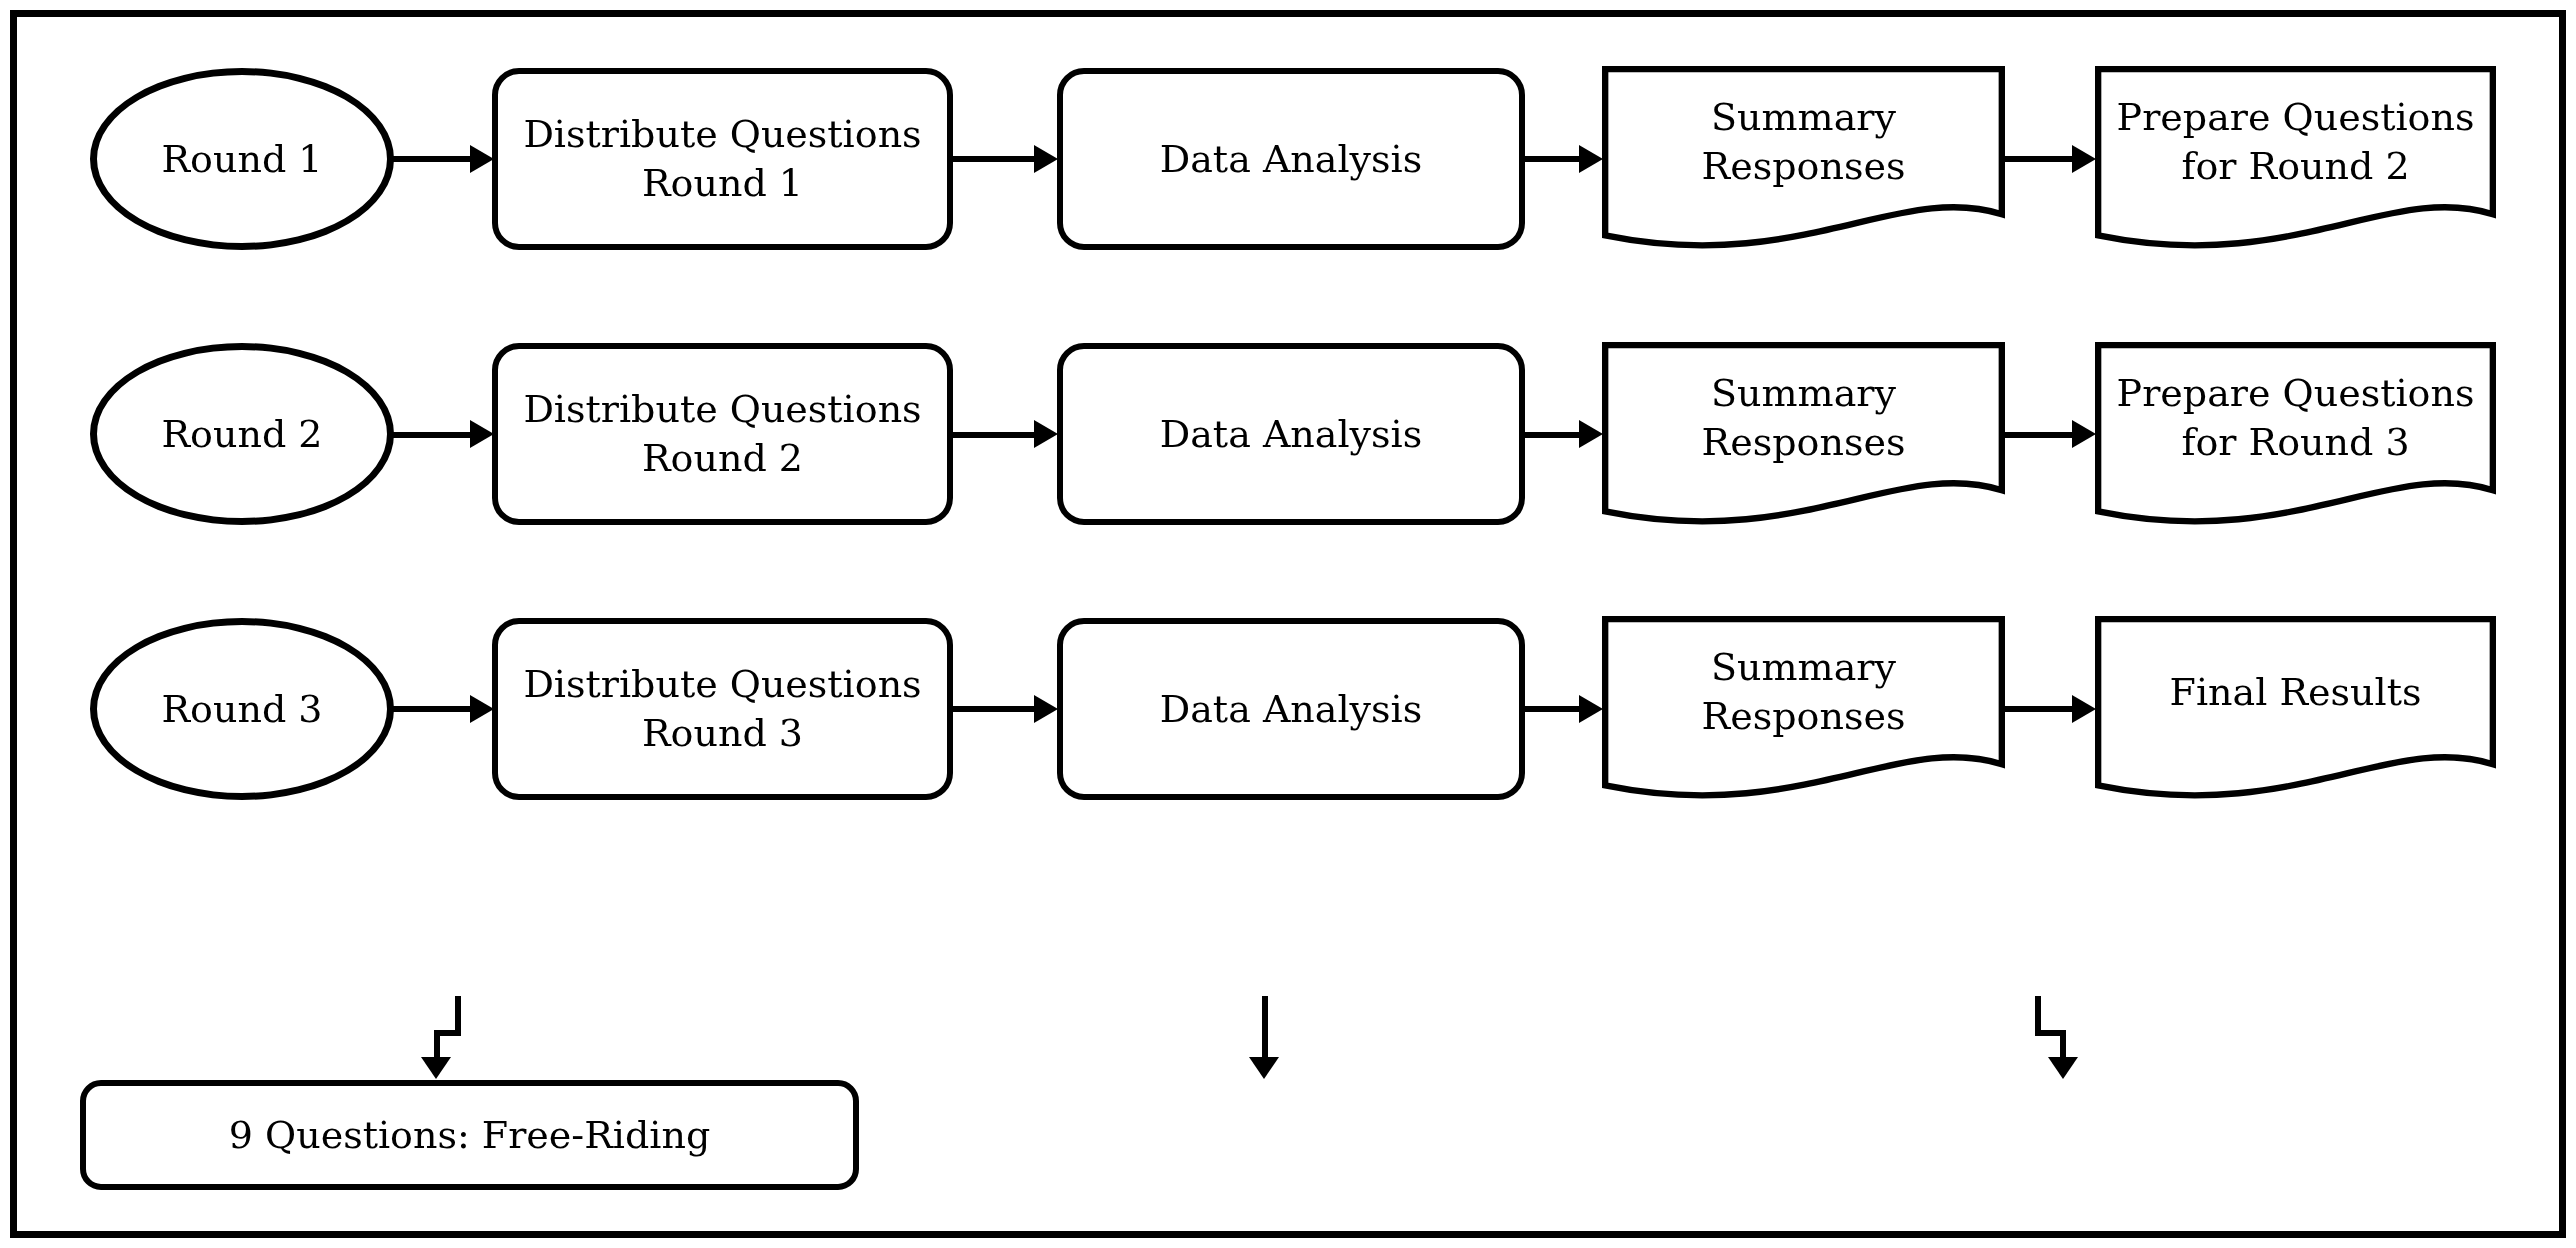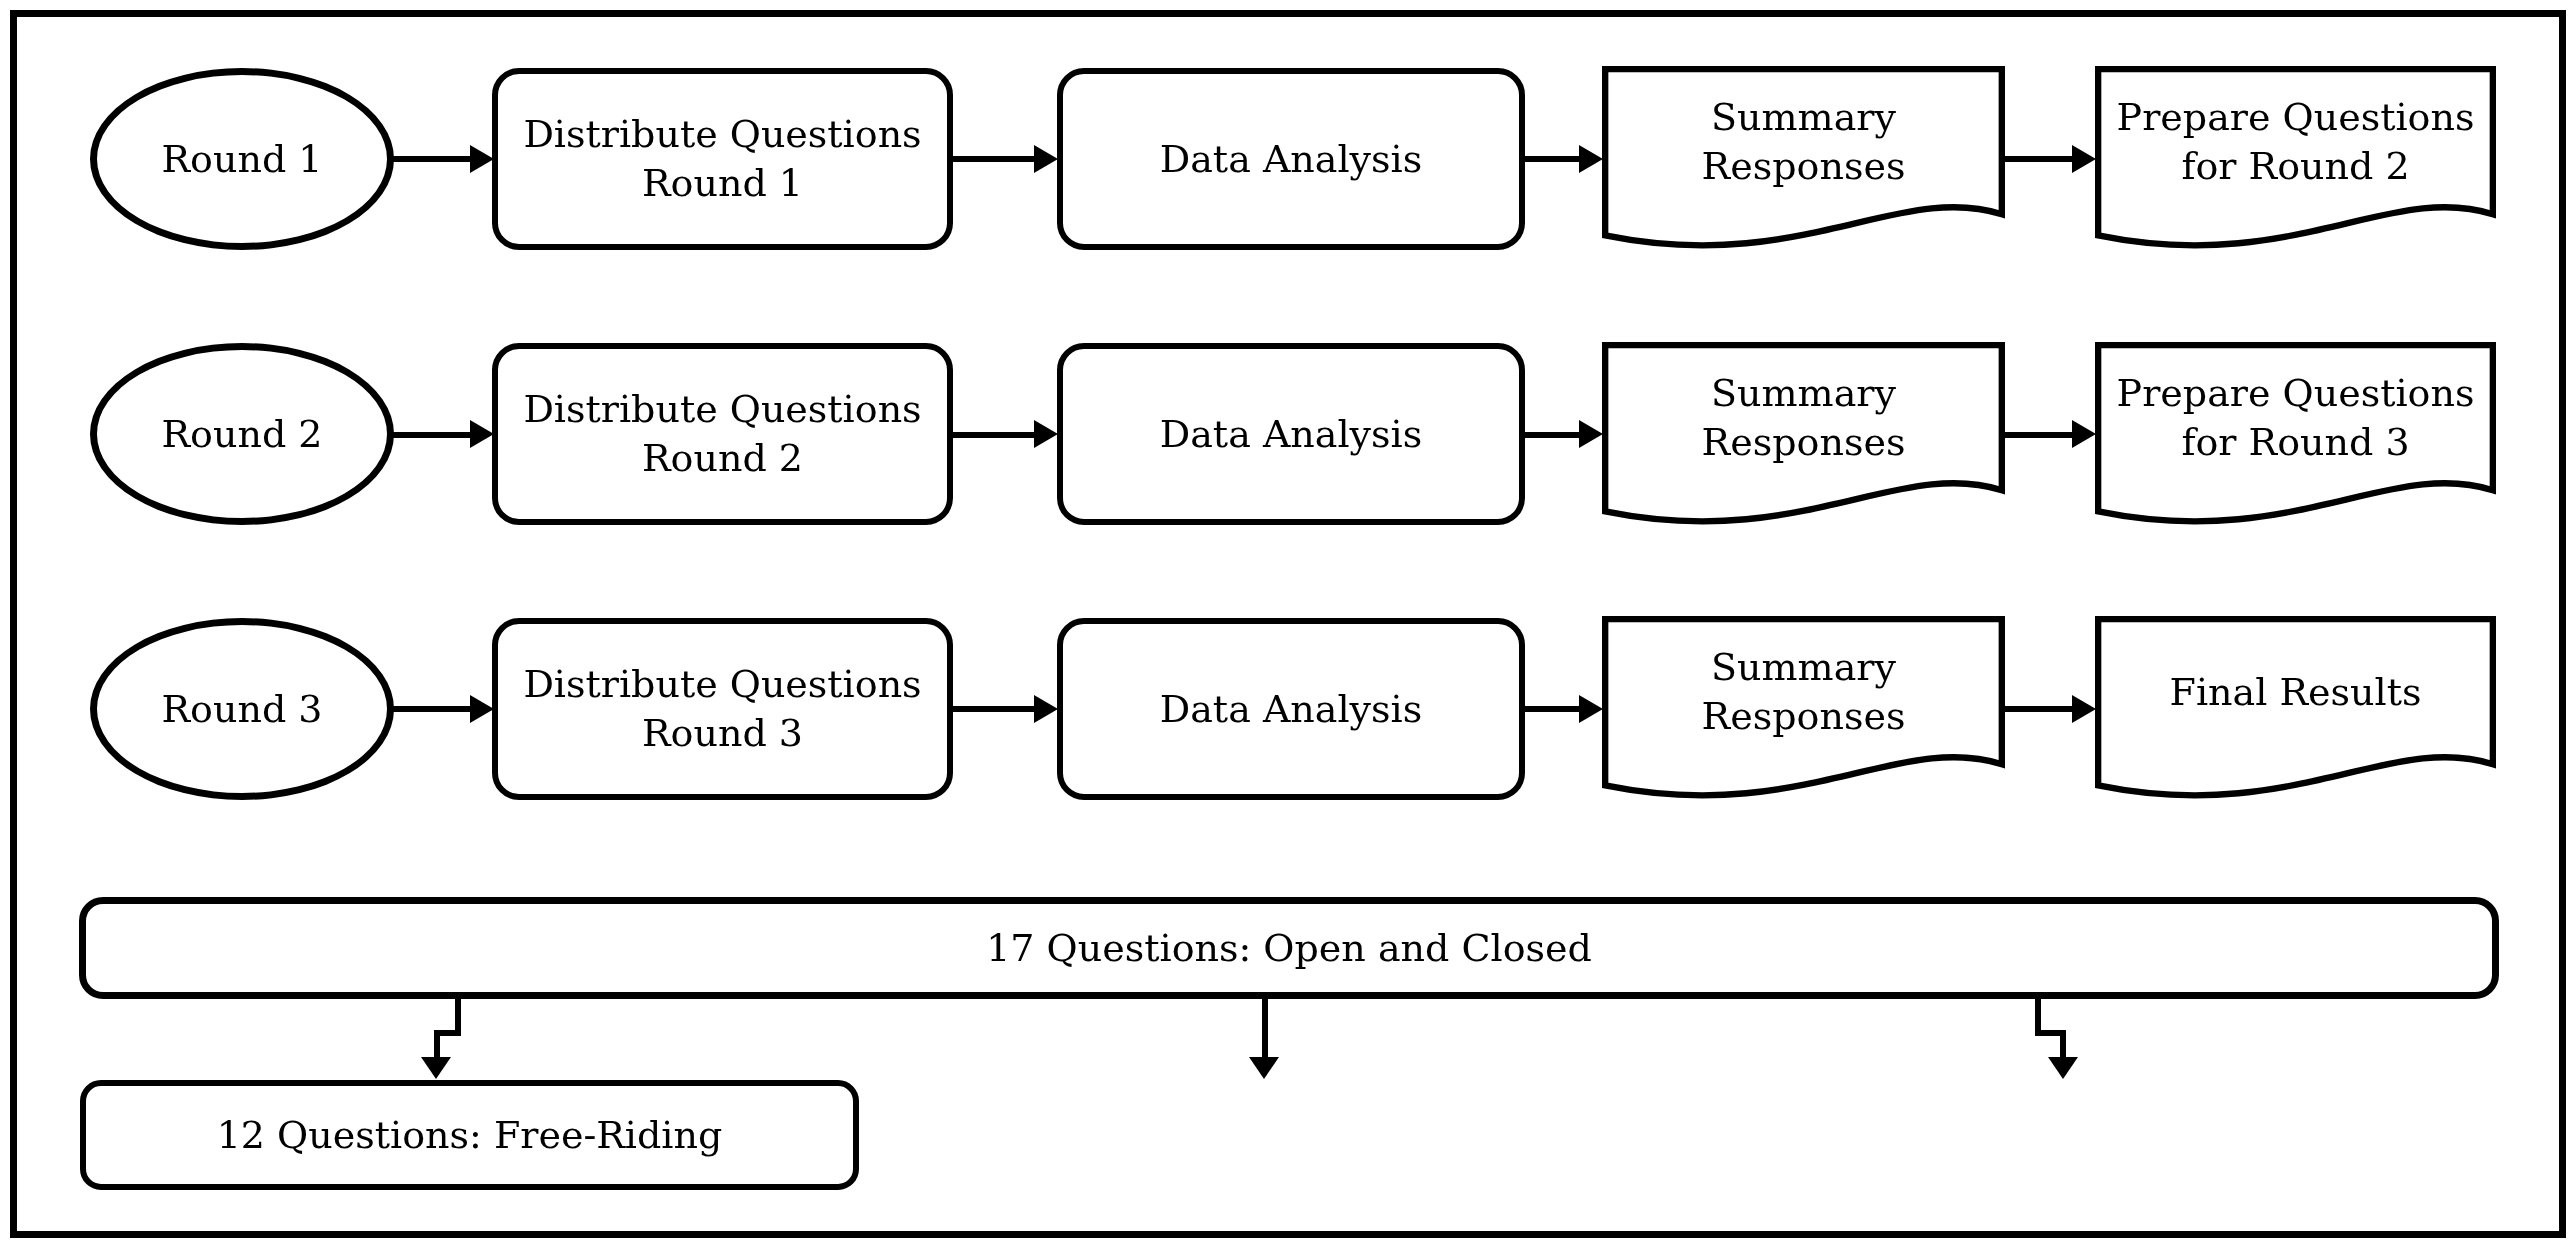--- a/index.html
+++ b/index.html
@@ -151,23 +151,20 @@
   <div class="shaft-h" style="left:2004px;top:706px;width:70px"></div>
   <div class="head-right" style="left:2072px;top:695px"></div>
 
   <div class="node doc" style="left:2095px;top:616px;width:401px;height:192px">
     <svg viewBox="0 0 571 272" preserveAspectRatio="none">
       <path d="M 4.5,4.5 H 566.5 V 210 C 420,164 280,296 4.5,240 Z" fill="#fff" stroke="#000" stroke-width="9"></path>
     </svg>
     <span class="label">Final Results</span>
   </div>
 
-  <div class="node pill" style="left:79px;top:897px;width:2420px;height:102px">
-    <span class="label">17 Questions: Open and Closed</span>
-  </div>
 
   <div>
     <div class="shaft-v" style="left:455px;top:996px;height:40px"></div>
     <div class="shaft-h" style="left:434px;top:1030px;width:27px"></div>
     <div class="shaft-v" style="left:434px;top:1030px;height:28px"></div>
     <div class="head-down" style="left:421px;top:1057px"></div>
   </div>
 
   <div>
     <div class="shaft-v" style="left:1262px;top:996px;height:62px"></div>
@@ -175,19 +172,19 @@
   </div>
 
   <div>
     <div class="shaft-v" style="left:2035px;top:996px;height:40px"></div>
     <div class="shaft-h" style="left:2035px;top:1030px;width:31px"></div>
     <div class="shaft-v" style="left:2060px;top:1030px;height:28px"></div>
     <div class="head-down" style="left:2048px;top:1057px"></div>
   </div>
 
   <div class="node catbox" style="left:80px;top:1080px;width:779px;height:110px">
-    <span class="label">12 Questions: Free-Riding</span>
+    <span class="label">9 Questions: Free-Riding</span>
   </div>
 
 
 
 </div>
 
 
 </body></html>

